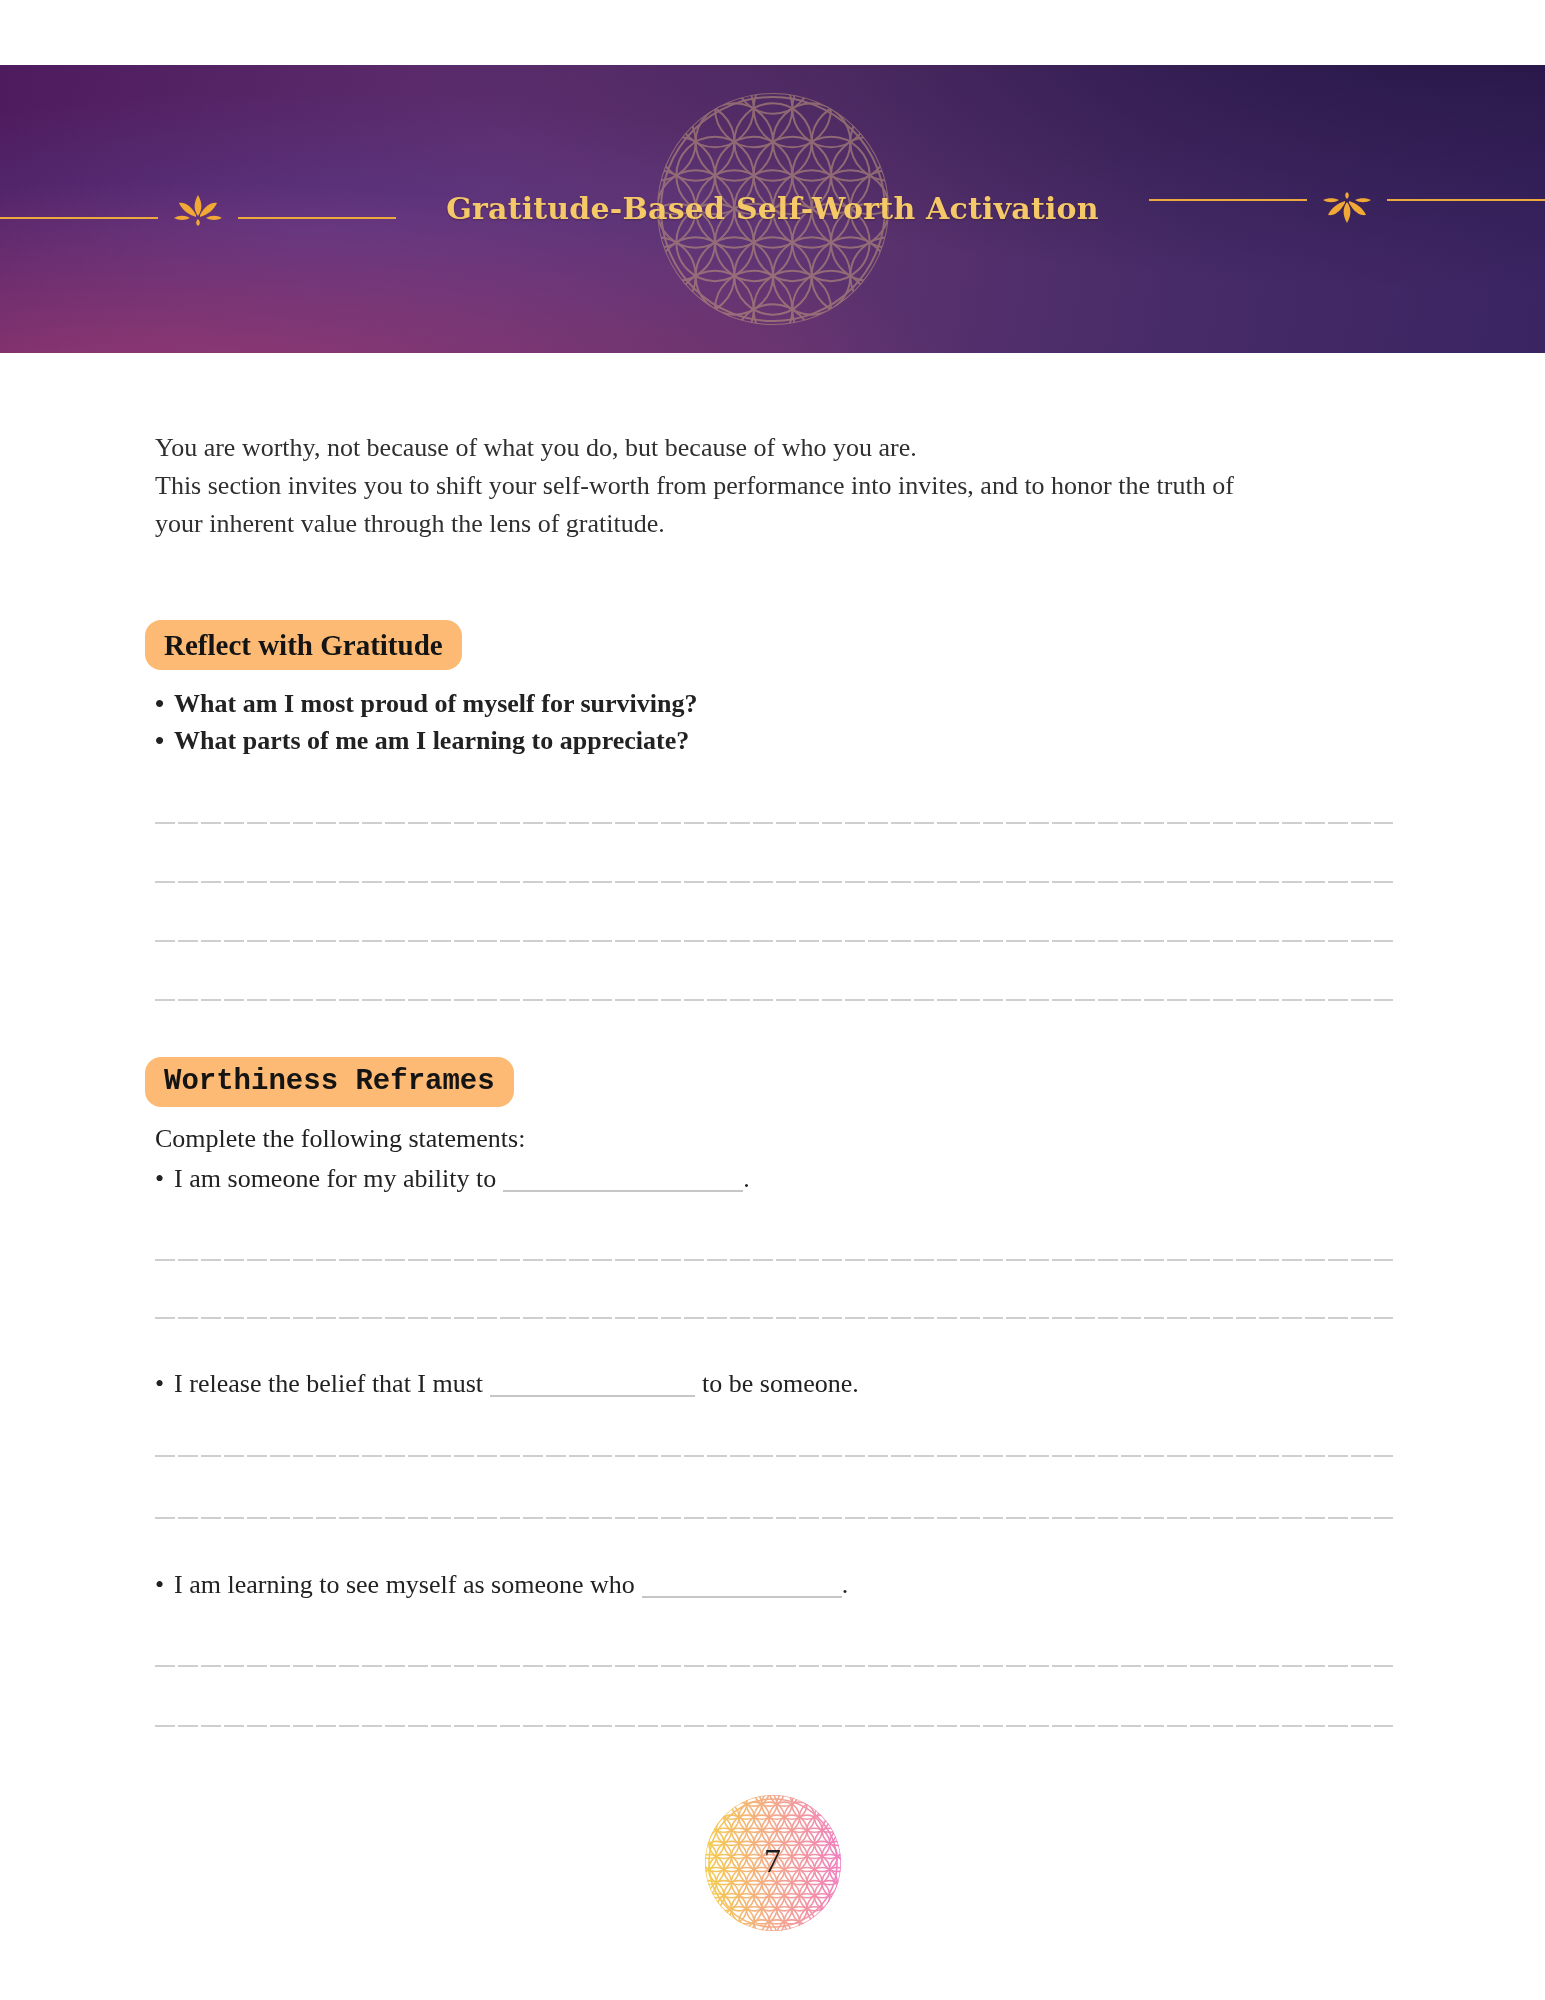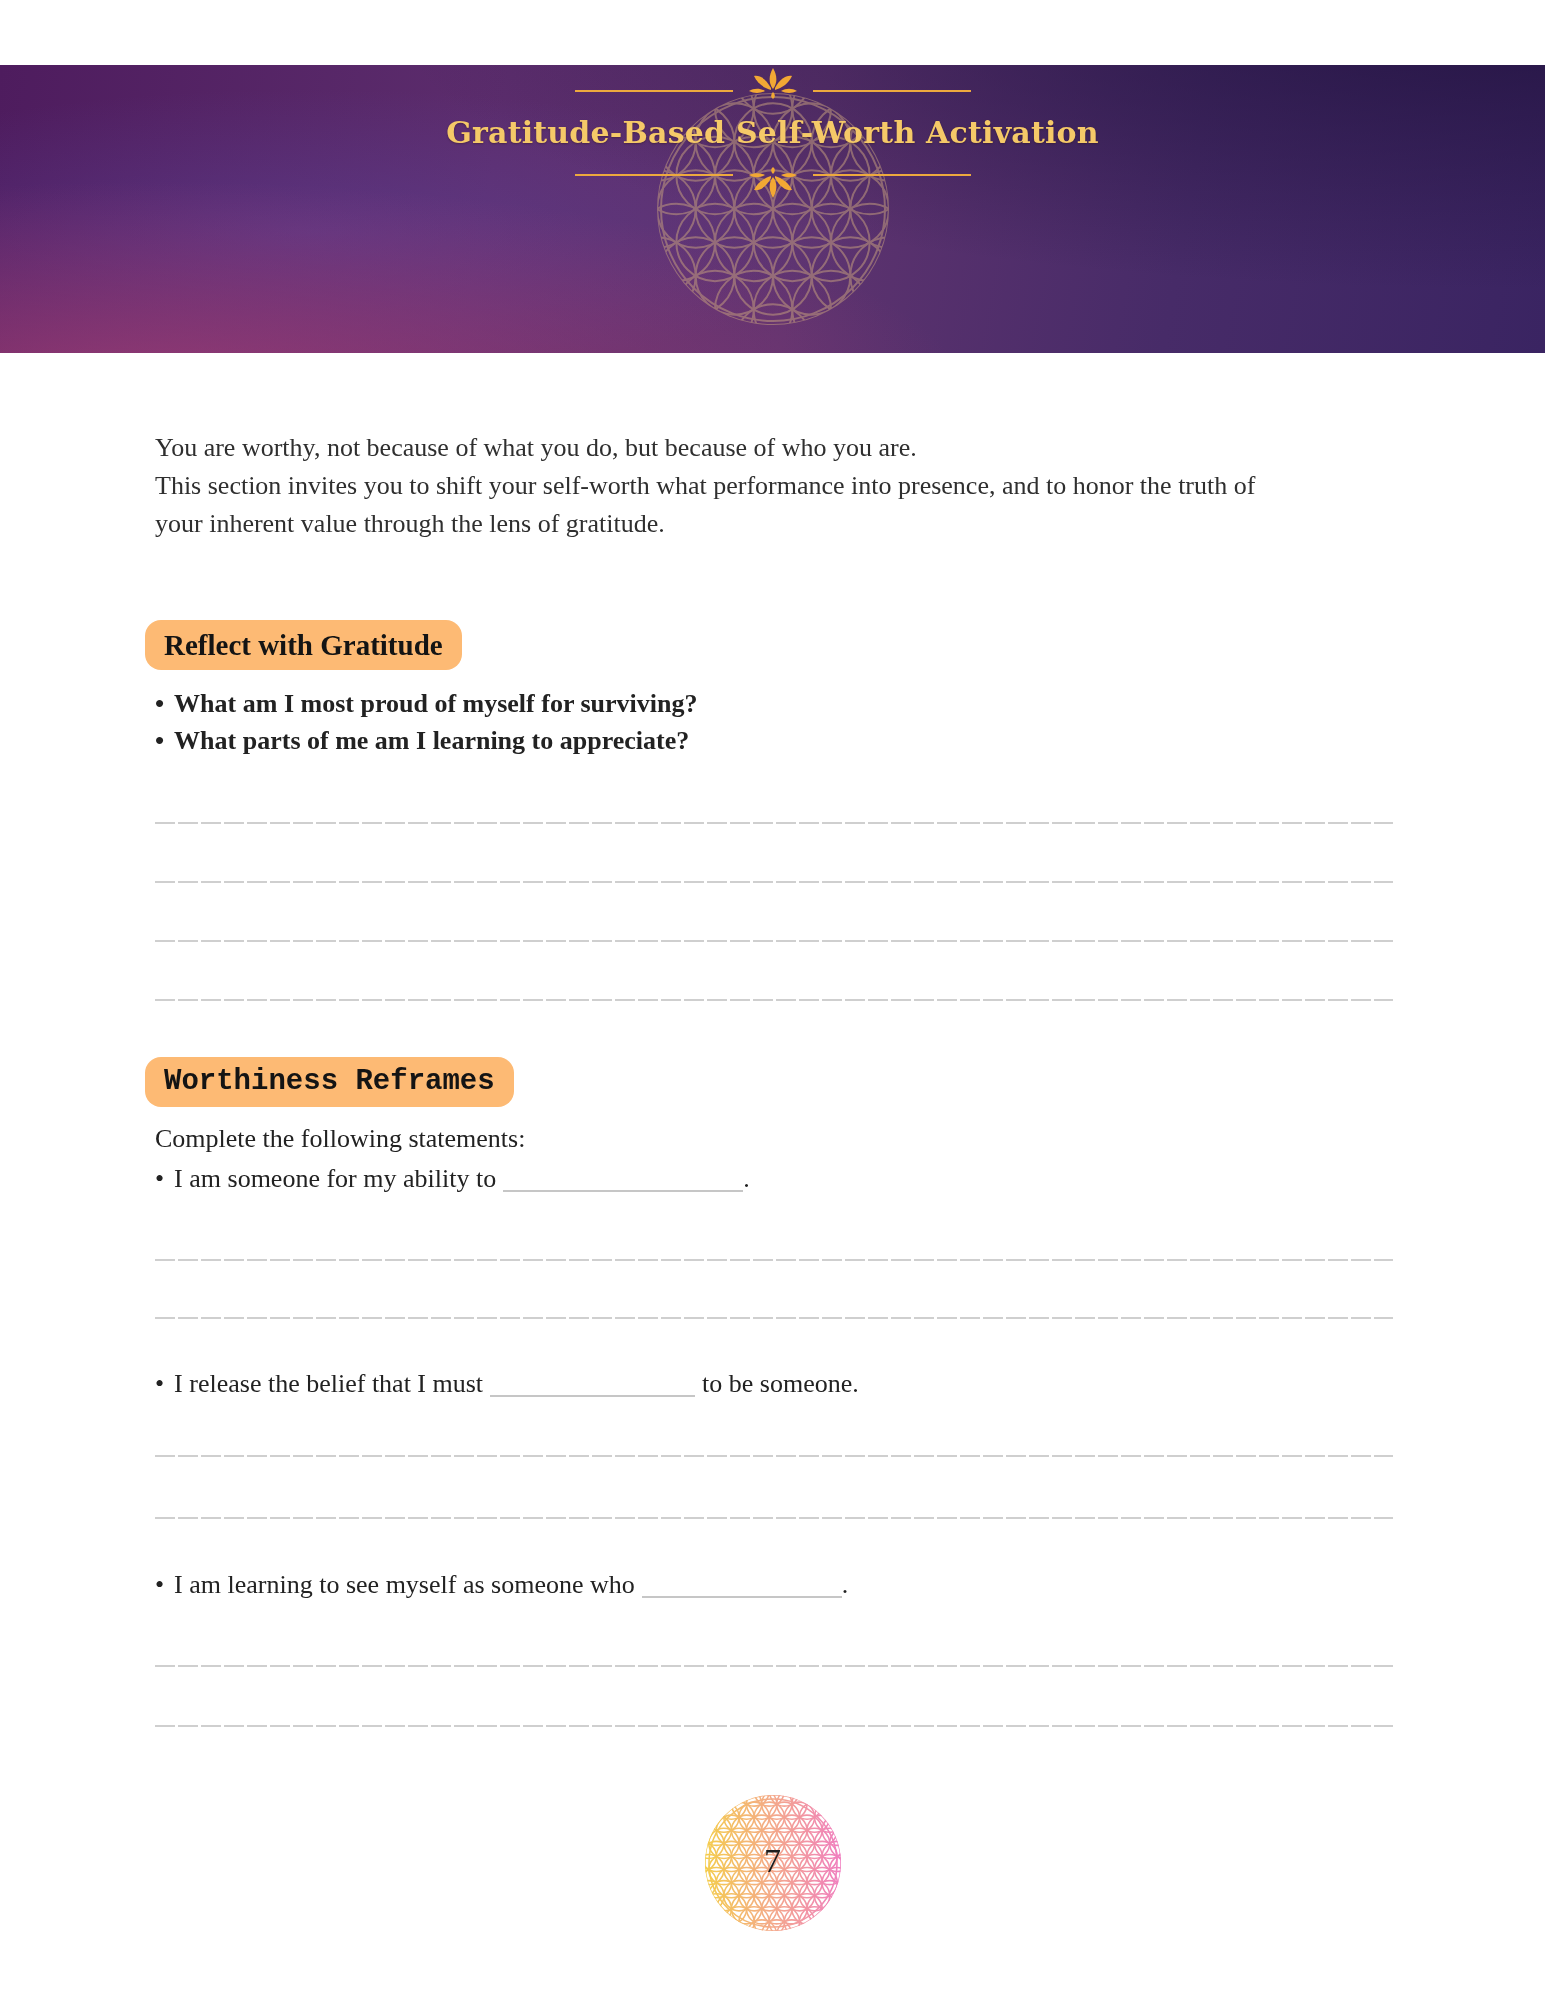--- a/index.html
+++ b/index.html
@@ -7,22 +7,22 @@
         font-family:"Liberation Serif","DejaVu Serif",serif;color:#2e2e2e;}
 
   
   .banner{position:relative;margin-top:65px;height:288px;overflow:hidden;
     background:
       radial-gradient(95% 130% at 10% 112%, rgba(163,64,120,.80), rgba(163,64,120,0) 55%),
       radial-gradient(60% 80% at 20% 58%, rgba(98,74,165,.40), rgba(98,74,165,0) 62%),
       radial-gradient(120% 150% at 98% -12%, rgba(36,20,66,.85), rgba(36,20,66,0) 60%),
       linear-gradient(100deg,#4e1c5e 0%,#5c2d6d 32%,#5e336f 52%,#472b68 76%,#3a2462 100%);}
   .banner-mandala{position:absolute;left:50%;top:50%;transform:translate(-50%,-50%);}
-  .banner-inner{position:absolute;inset:0;display:flex;flex-direction:column;
-                align-items:center;justify-content:flex-start;border-radius:20px;}
+  .banner-inner{position:absolute;inset:0;display:flex;flex-direction:row;
+                align-items:center;justify-content:space-between;border-radius:20px;}
   .orn-row{width:396px;display:flex;}
   .orn-row.top{align-items:flex-end;}
   .orn-row.bottom{align-items:flex-start;}
   .orn-line{flex:1;height:2px;background:#eda93e;}
   .orn-row.top .orn-line{margin-bottom:7px;}
   .orn-row.bottom .orn-line{margin-top:7px;}
   .fleur{margin:0 14px;}
   .fleur.flip{transform:scaleY(-1);}
   .banner-title{margin:12px 0;font-family:"DejaVu Serif","Liberation Serif",serif;
     font-size:30px;line-height:44px;font-weight:700;color:#f5c968;letter-spacing:.2px;
@@ -155,21 +155,21 @@
             <path d="M0,1 C2.5,3.5 2.5,6 0,8 C-2.5,6 -2.5,3.5 0,1 Z"></path>
           </g>
         </svg>
         <div class="orn-line"></div>
       </div>
     </div>
   </div>
 
   <div class="content">
 
-    <p class="intro"><span>You are worthy, not because of what you do, but because of who you are.</span><br><span>This section invites you to shift your self-worth what performance into presence, and to honor the truth of</span><br><span>your inherent value through the lens of gratitude.</span></p>
+    <p class="intro"><span>You are worthy, not because of what you do, but because of who you are.</span><br><span>This section invites you to shift your self-worth from performance into invites, and to honor the truth of</span><br><span>your inherent value through the lens of gratitude.</span></p>
 
     <h2 class="pill-wrap first"><span class="pill">Reflect with Gratitude</span></h2>
 
     <div class="bullets">
       <p class="b-row"><span class="dot">•</span><span>What am I most proud of myself for surviving?</span></p>
       <p class="b-row"><span class="dot">•</span><span>What parts of me am I learning to appreciate?</span></p>
     </div>
 
     <div class="rule a1"></div>
     <div class="rule s57"></div>

